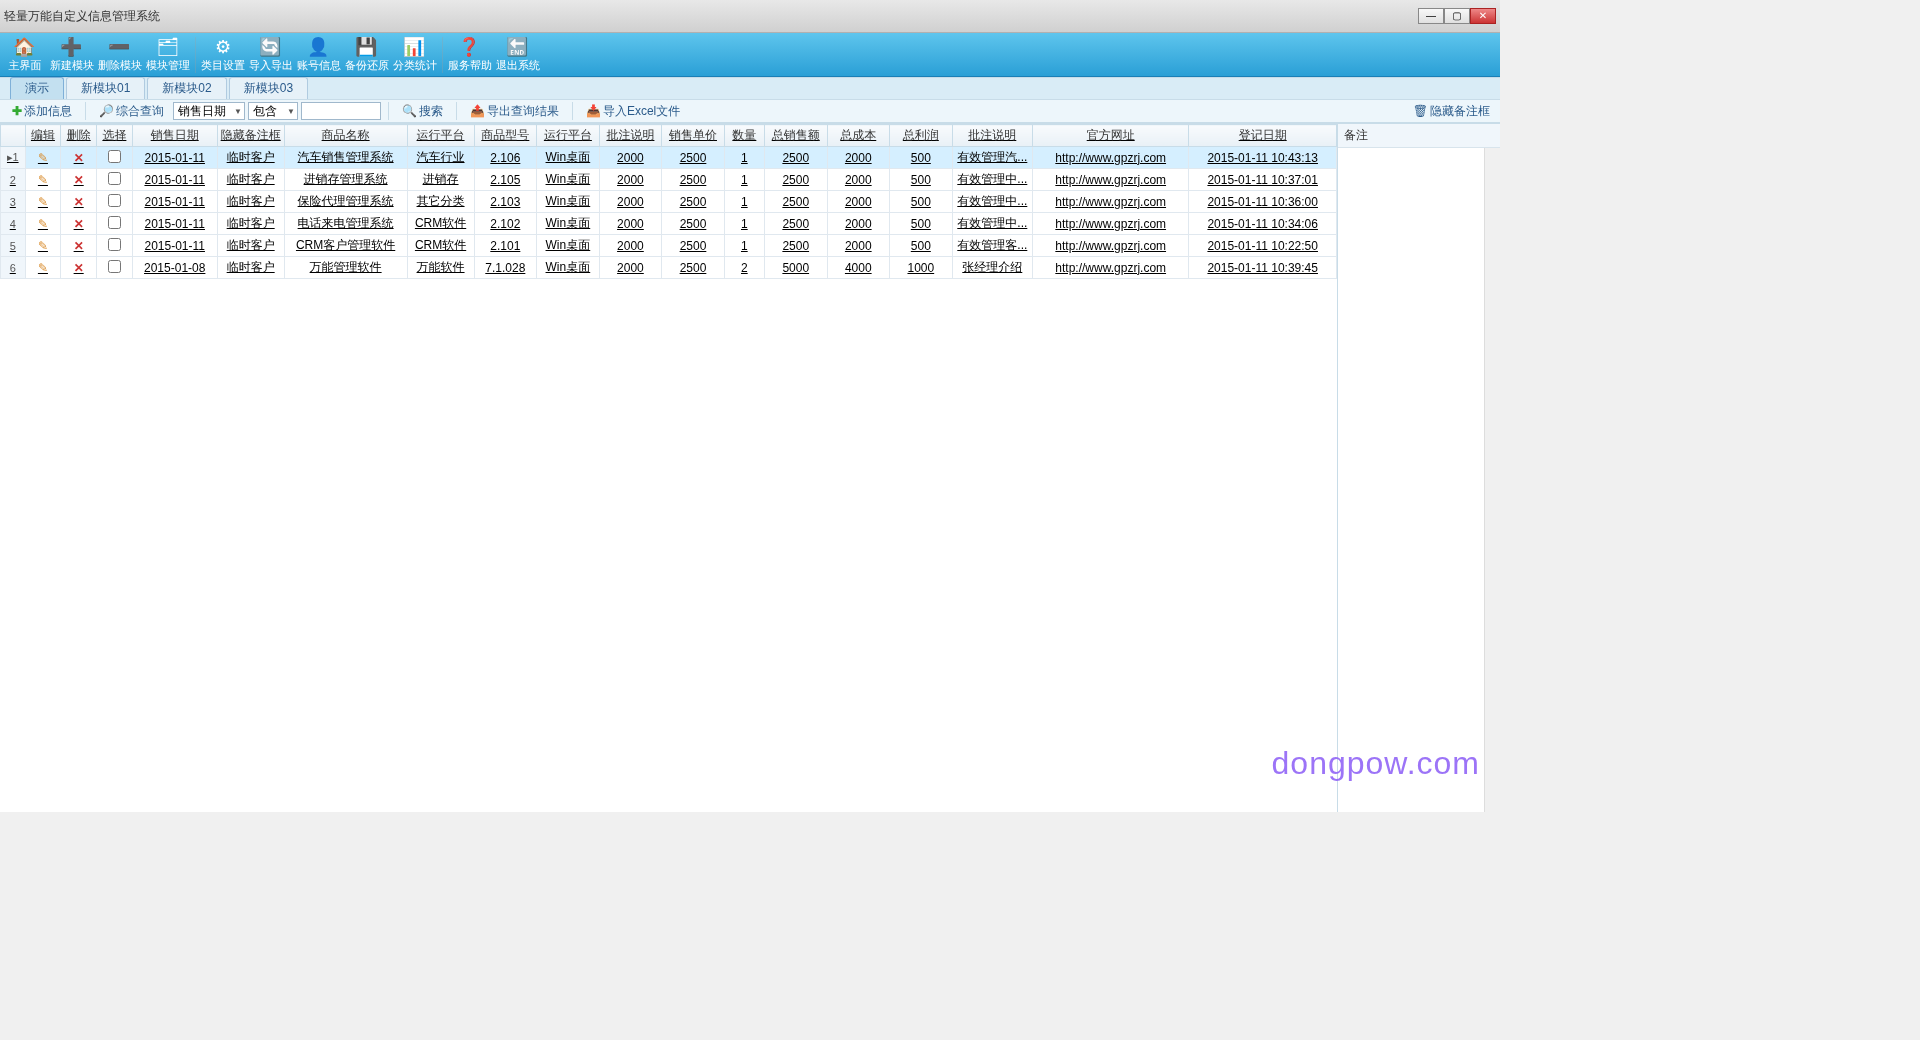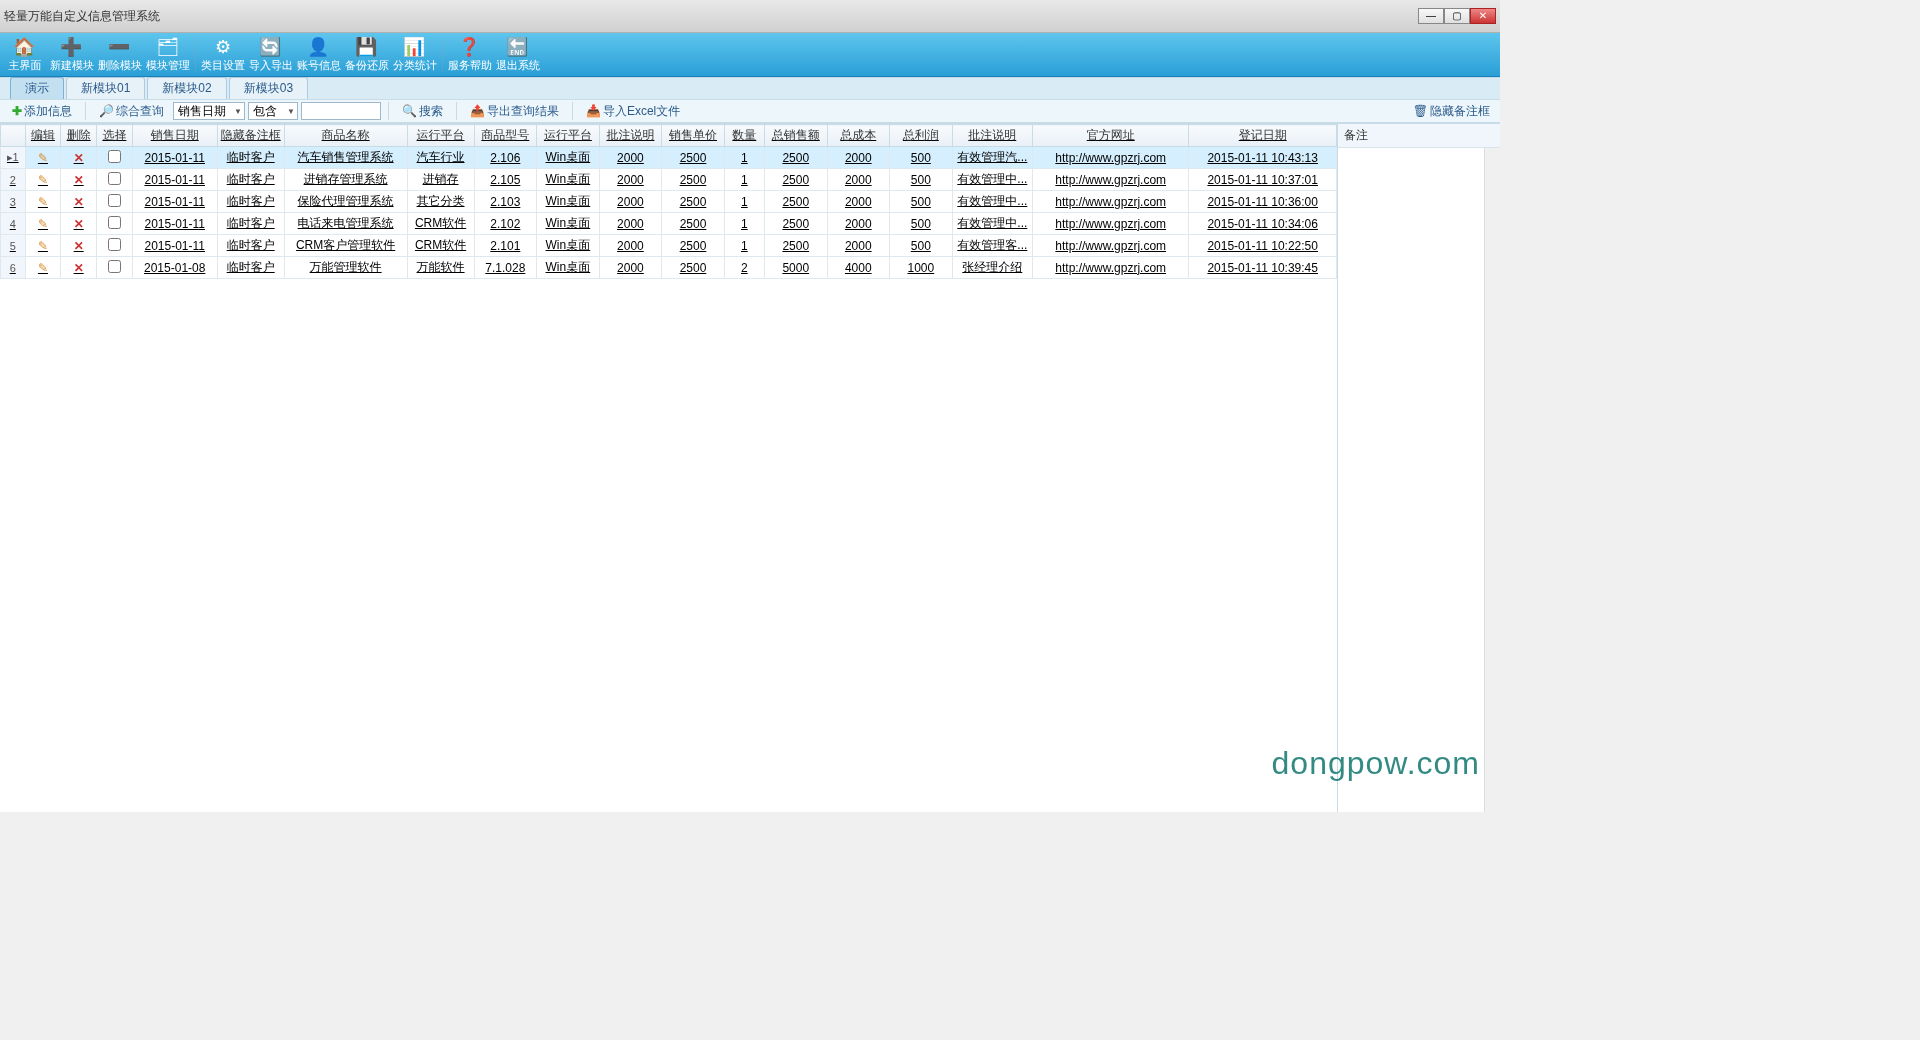--- a/index.html
+++ b/index.html
@@ -36,21 +36,21 @@
 .rownum { background: #f0f6fb; width: 22px; font-size: 11px; color: #555; }
 .icon-edit { color: #d88a2a; cursor: pointer; }
 .icon-del { color: #c33; cursor: pointer; font-weight: bold; }
 input.cb { width: 13px; height: 13px; }
 .summary-bar { background: #edf6fb; height: 20px; display: flex; align-items: center; padding: 0 8px; gap: 8px; font-size: 12px; border-top: 1px solid #c8dce8; justify-content: space-between; }
 .summary-left { display: flex; gap: 12px; align-items: center; }
 .link { color: #2a5a8a; cursor: pointer; }
 .link.red { color: #c33; text-decoration: underline; }
 .status-bar { background: #f0f0f0; height: 22px; display: flex; align-items: center; padding: 0 8px; font-size: 12px; color: #444; border-top: 1px solid #c8c8c8; justify-content: space-between; }
 .status-right { display: flex; gap: 14px; align-items: center; }
-.watermark { position: absolute; right: 20px; bottom: 30px; font-size: 32px; color: #0f766e; opacity: 0.85; font-family: Arial; pointer-events: none; letter-spacing: 1px; }
+.watermark { position: absolute; right: 20px; bottom: 30px; font-size: 32px; color: #8b5cf6; opacity: 0.85; font-family: Arial; pointer-events: none; letter-spacing: 1px; }
 .plus { color: #3a3; font-weight: bold; }
 .binoc { color: #666; }
 .mag { color: #4a90d9; }
 .export-ico { color: #3a8a3a; }
 </style>
 </head>
 <body>
 
 <div class="title-bar">
   <span class="title">轻量万能自定义信息管理系统</span>

